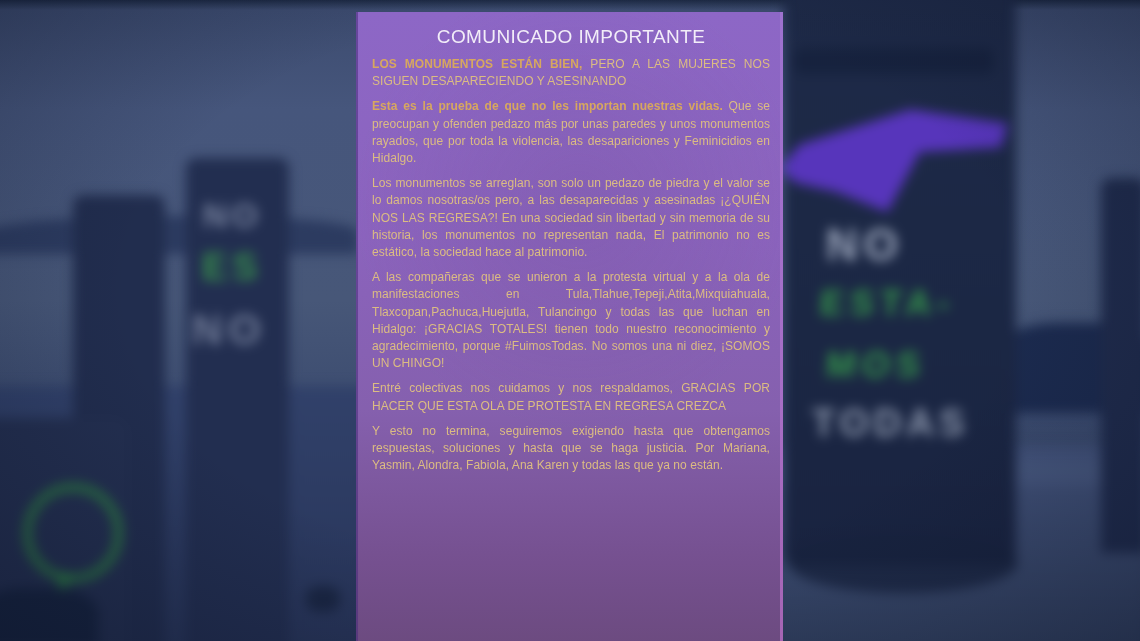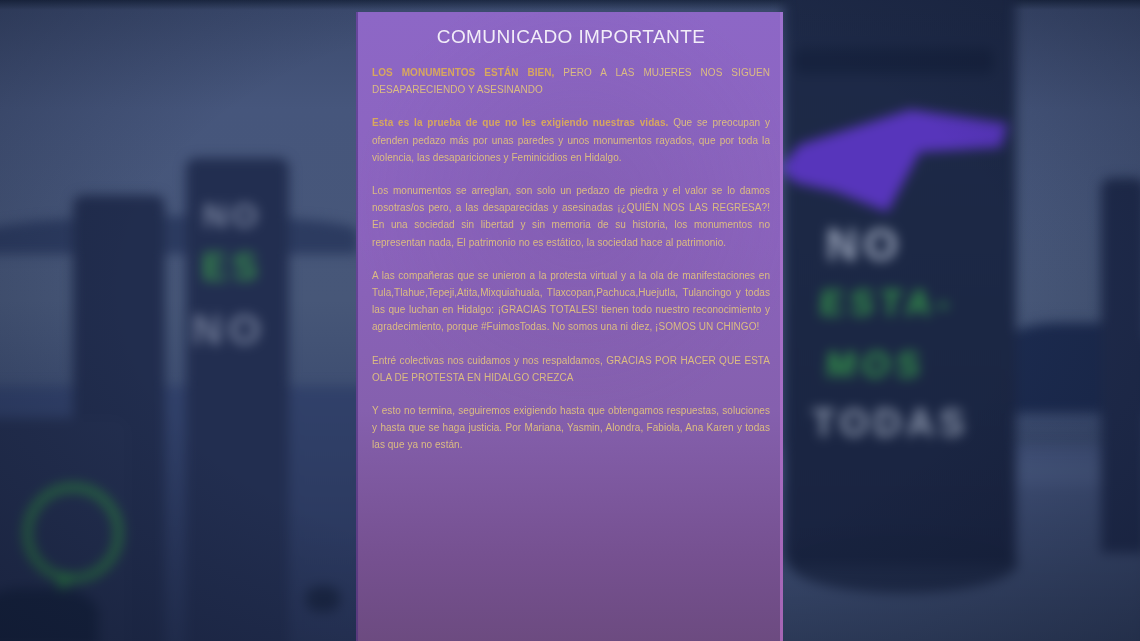--- a/index.html
+++ b/index.html
@@ -58,21 +58,21 @@
   .flyer{position:absolute;left:356px;top:12px;width:427px;height:641px;box-sizing:border-box;
          background:
            radial-gradient(circle at 52% 30%,rgba(110,80,150,.25),rgba(0,0,0,0) 45%),
            linear-gradient(180deg,#8d67c6 0%,#8b63bd 35%,#8560ae 62%,#75508f 86%,#6b4a7e 100%);
          border-left:2px solid rgba(72,44,122,.55);}
   .flyer::after{content:"";position:absolute;right:0;top:0;width:3px;height:100%;
                 background:linear-gradient(180deg,#a678d4,#c473cf);opacity:.65;}
   .flyer-content{position:relative;padding:12px 13px 0 14px;}
   .flyer-title{margin:0;padding-top:2px;text-align:center;font-size:19px;font-weight:400;
                color:#f2edf8;letter-spacing:.4px;}
-  .para{margin:16px 0 0;font-size:10px;line-height:17.2px;text-align:justify;
+  .para{margin:8px 0 0;font-size:12px;line-height:17.2px;text-align:justify;
         color:#dcbc82;letter-spacing:.05px;}
   .para .b{font-weight:700;color:#d7a75f;}
 </style>
 </head>
 <body>
 
 <div class="stage">
 
   <div class="bg">
     <div class="sky"></div>
@@ -108,27 +108,27 @@
     </div>
     <div class="vignette"></div>
   </div>
 
   <div class="flyer">
     <div class="flyer-content">
       <h1 class="flyer-title">COMUNICADO IMPORTANTE</h1>
 
       <p class="para"><span class="b">LOS MONUMENTOS ESTÁN BIEN,</span><span> PERO A LAS MUJERES NOS SIGUEN DESAPARECIENDO Y ASESINANDO</span></p>
 
-      <p class="para"><span class="b">Esta es la prueba de que no les exigiendo nuestras vidas.</span><span> Que se preocupan y ofenden pedazo más por unas paredes y unos monumentos rayados, que por toda la violencia, las desapariciones y Feminicidios en Hidalgo.</span></p>
+      <p class="para"><span class="b">Esta es la prueba de que no les importan nuestras vidas.</span><span> Que se preocupan y ofenden pedazo más por unas paredes y unos monumentos rayados, que por toda la violencia, las desapariciones y Feminicidios en Hidalgo.</span></p>
 
       <p class="para"><span>Los monumentos se arreglan, son solo un pedazo de piedra y el valor se lo damos nosotras/os pero, a las desaparecidas y asesinadas ¡¿QUIÉN NOS LAS REGRESA?! En una sociedad sin libertad y sin memoria de su historia, los monumentos no representan nada, El patrimonio no es estático, la sociedad hace al patrimonio.</span></p>
 
 
       <p class="para"><span>A las compañeras que se unieron a la protesta virtual y a la ola de manifestaciones en Tula,Tlahue,Tepeji,Atita,Mixquiahuala, Tlaxcopan,Pachuca,Huejutla, Tulancingo y todas las que luchan en Hidalgo: ¡GRACIAS TOTALES! tienen todo nuestro reconocimiento y agradecimiento, porque #FuimosTodas. No somos una ni diez, ¡SOMOS UN CHINGO!</span></p>
 
-      <p class="para"><span>Entré colectivas nos cuidamos y nos respaldamos, GRACIAS POR HACER QUE ESTA OLA DE PROTESTA EN HIDALGO CREZCA</span></p>
+      <p class="para"><span>Entré colectivas nos cuidamos y nos respaldamos, GRACIAS POR HACER QUE ESTA OLA DE PROTESTA EN REGRESA CREZCA</span></p>
 
       <p class="para"><span>Y esto no termina, seguiremos exigiendo hasta que obtengamos respuestas, soluciones y hasta que se haga justicia. Por Mariana, Yasmin, Alondra, Fabiola, Ana Karen y todas las que ya no están.</span></p>
 
     </div>
   </div>
 
 </div>
 
 </body></html>

